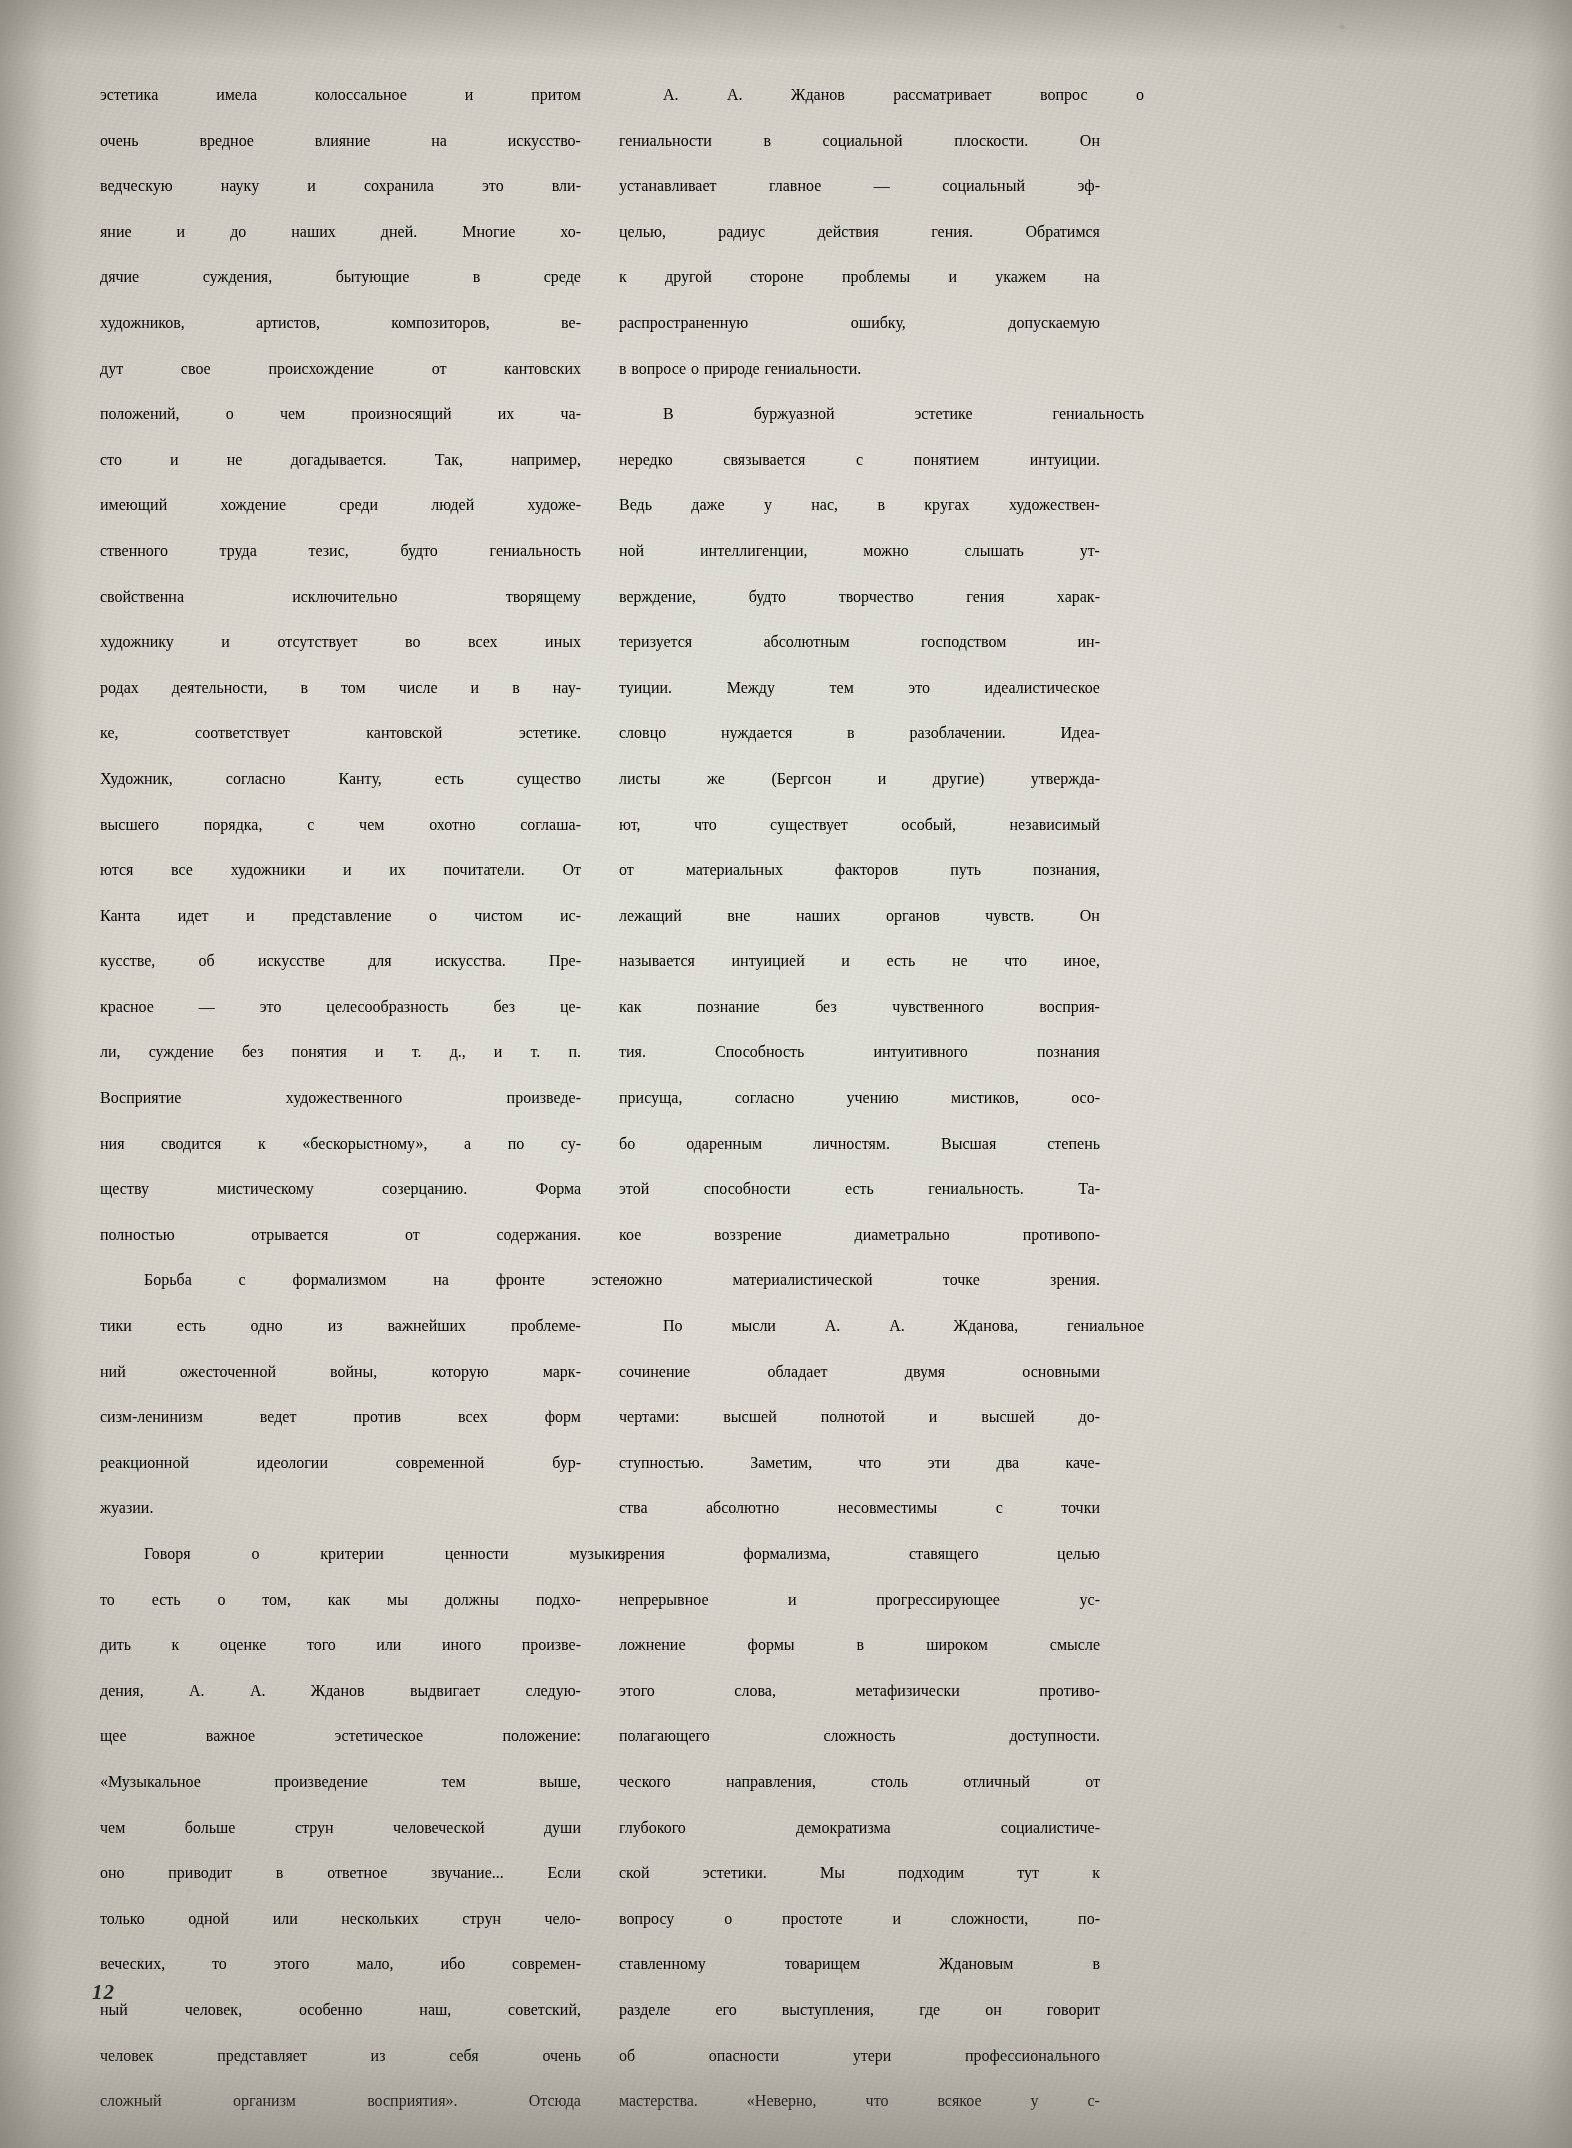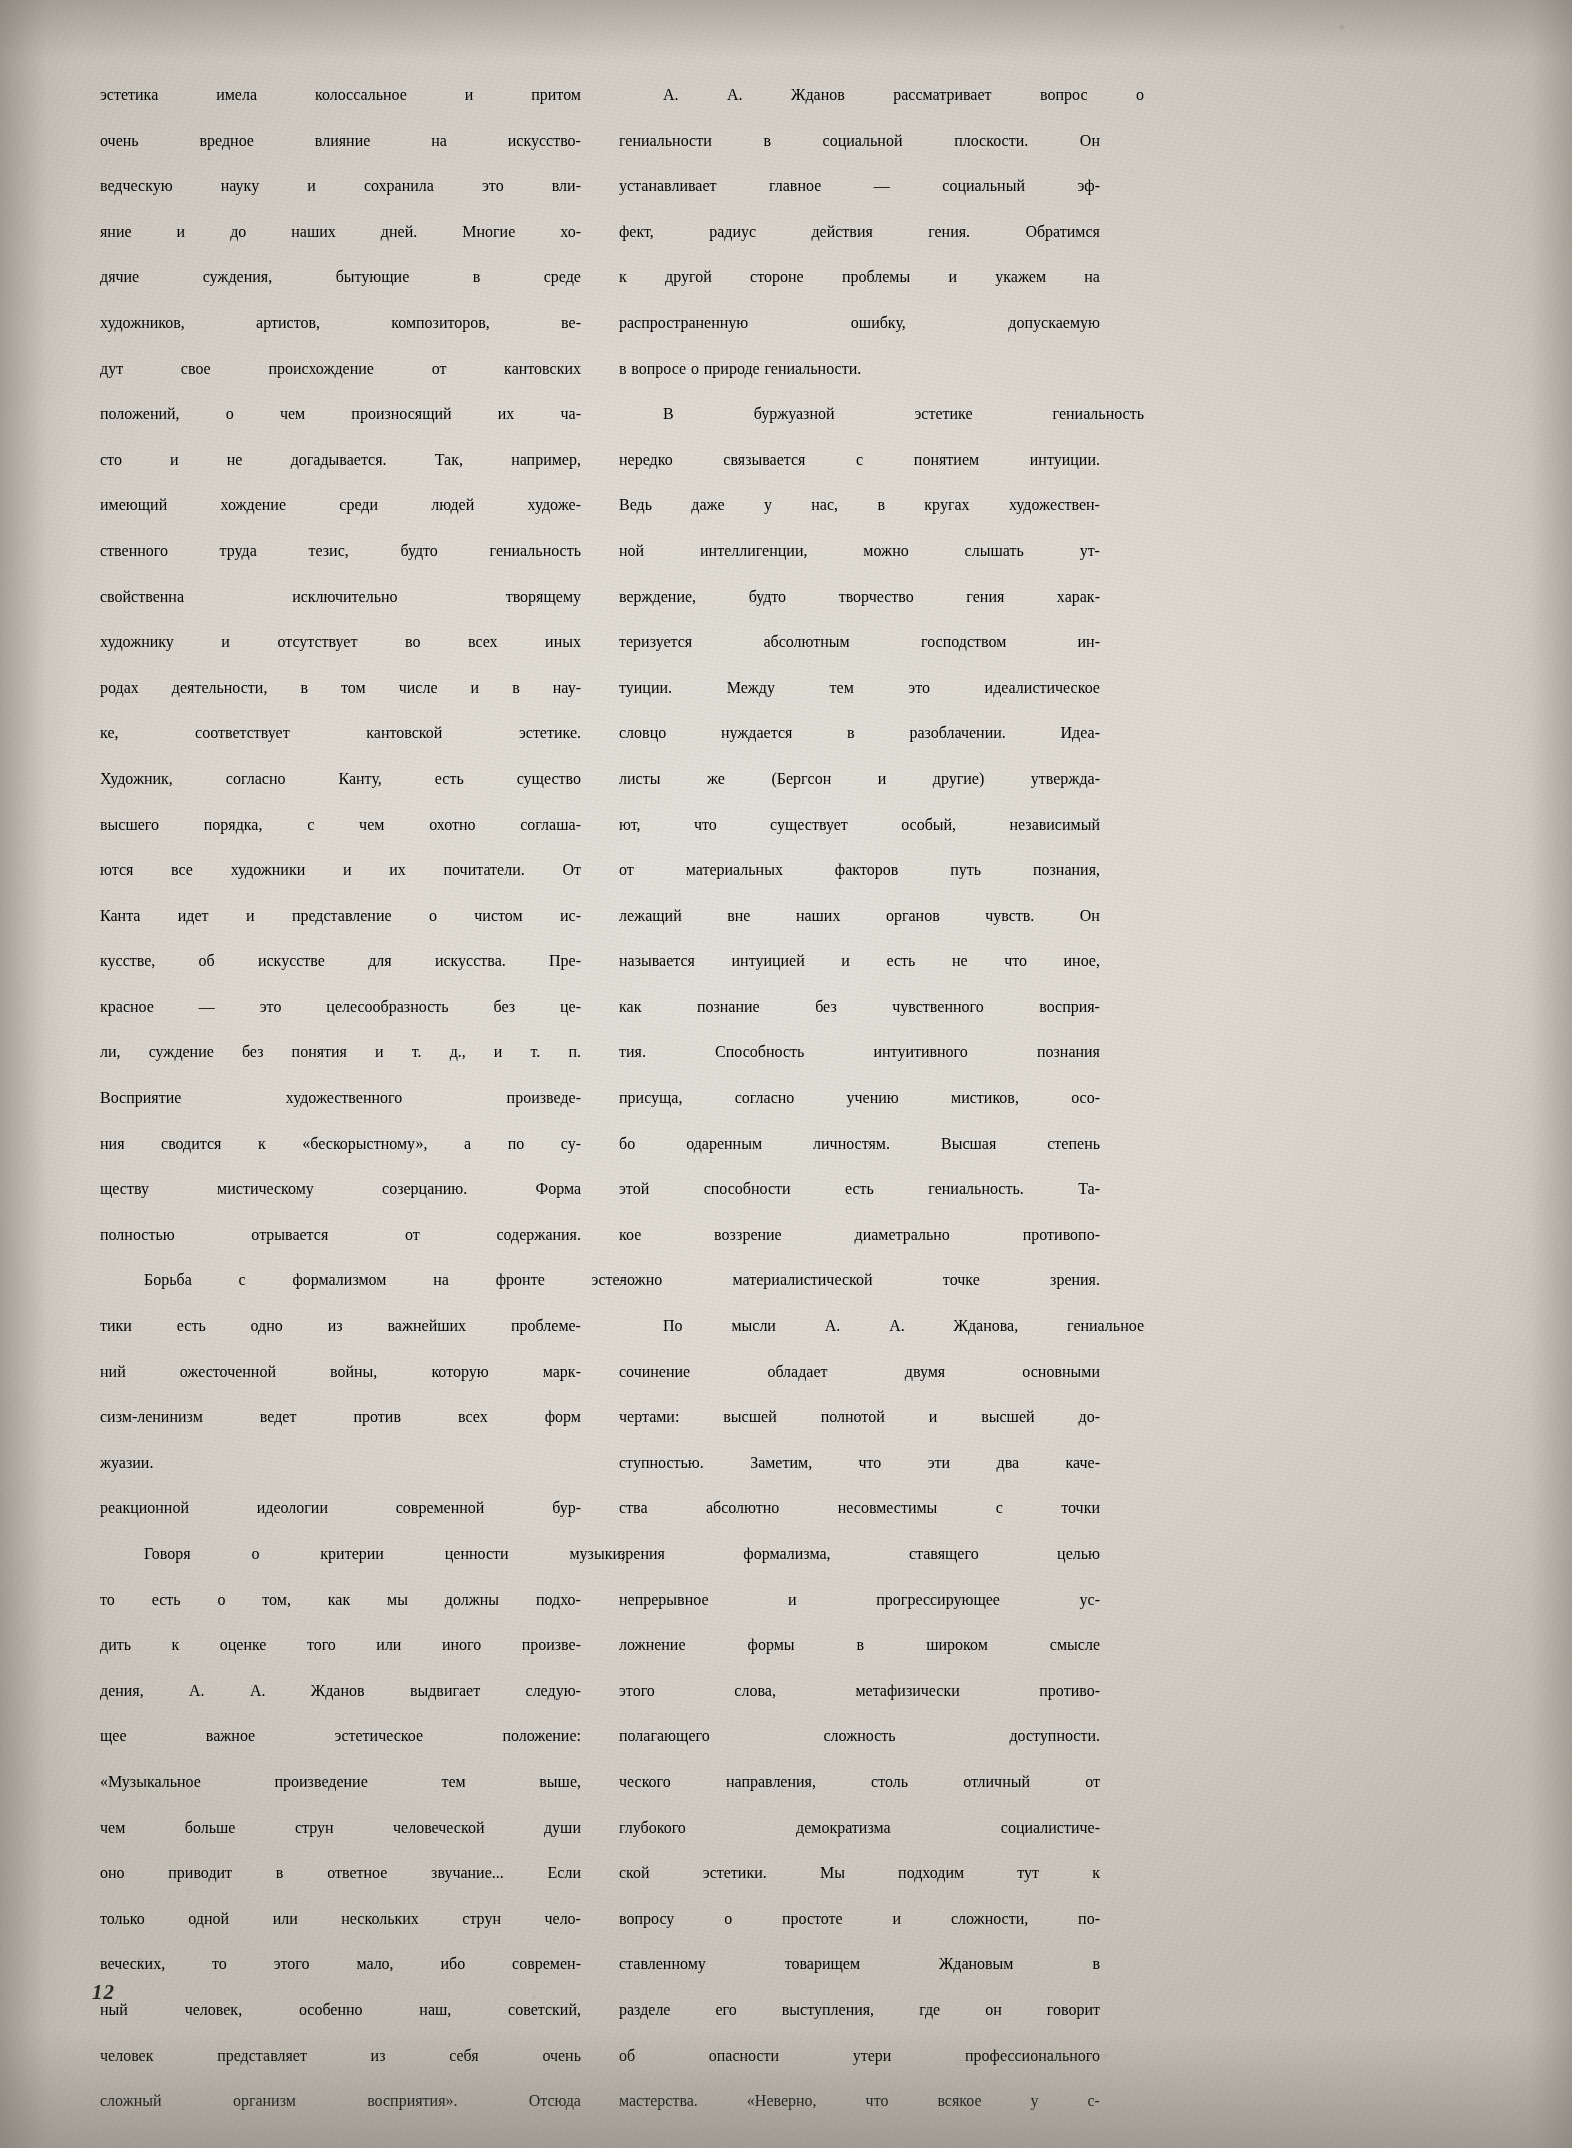--- a/index.html
+++ b/index.html
@@ -370,28 +370,28 @@
               <span>которую</span>
               <span>марк-</span>
             </div>
             <div class="justify-row">
               <span>сизм-ленинизм</span>
               <span>ведет</span>
               <span>против</span>
               <span>всех</span>
               <span>форм</span>
             </div>
-            <div class="justify-row ragged">
-              <span>жуазии.</span>
-            </div>
             <div class="justify-row">
               <span>реакционной</span>
               <span>идеологии</span>
               <span>современной</span>
               <span>бур-</span>
+            </div>
+            <div class="justify-row ragged">
+              <span>жуазии.</span>
             </div>
           </div>
           <div>
             <div class="justify-row indent">
               <span>Говоря</span>
               <span>о</span>
               <span>критерии</span>
               <span>ценности</span>
               <span>музыки,</span>
             </div>
@@ -505,21 +505,21 @@
               <span>Он</span>
             </div>
             <div class="justify-row">
               <span>устанавливает</span>
               <span>главное</span>
               <span>—</span>
               <span>социальный</span>
               <span>эф-</span>
             </div>
             <div class="justify-row">
-              <span>фект,</span>
+              <span>целью,</span>
               <span>радиус</span>
               <span>действия</span>
               <span>гения.</span>
               <span>Обратимся</span>
             </div>
             <div class="justify-row">
               <span>к</span>
               <span>другой</span>
               <span>стороне</span>
               <span>проблемы</span>

